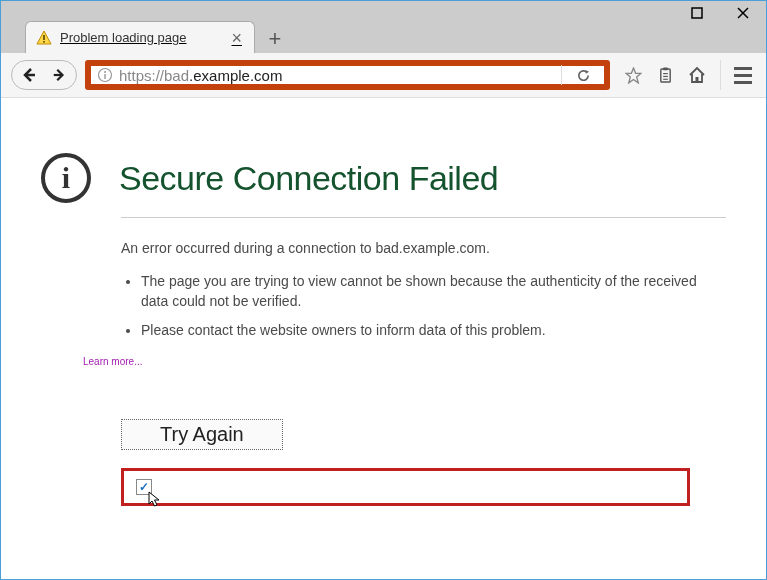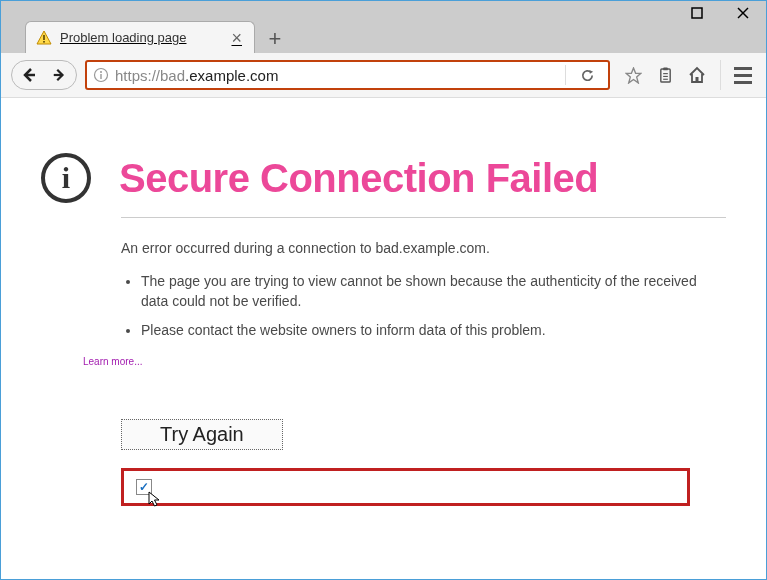--- a/index.html
+++ b/index.html
@@ -107,21 +107,21 @@
       align-items: center;
       border: 1px solid #bbb;
       border-radius: 15px;
       height: 30px;
       padding: 0 2px;
     }
     .url-container {
       flex: 1;
       height: 30px;
       background: #fff;
-      border: 2px solid #c2410c;
+      border: 6px solid #c2410c;
       border-radius: 3px;
       display: flex;
       align-items: center;
       padding: 0 6px;
       margin: 8px 4px;
       gap: 6px;
     }
     .url-text {
       flex: 1;
       font-size: 15px;
@@ -177,23 +177,23 @@
       height: 50px;
       border: 4px solid #333;
       border-radius: 50%;
       display: flex;
       align-items: center;
       justify-content: center;
       flex-shrink: 0;
     }
     .info-circle span { font-size: 30px; font-weight: bold; font-family: Georgia, serif; }
     h1.page-title {
-      font-size: 40px;
-      font-weight: 700;
-      color: #ec4899;
+      font-size: 34px;
+      font-weight: 400;
+      color: #14532d;
       letter-spacing: -0.5px;
     }
     .hr-line {
       margin-left: 80px;
       border: none;
       border-top: 1px solid #ccc;
       margin-top: 14px;
       margin-bottom: 22px;
     }
     .body-text { margin-left: 80px; font-size: 14px; color: #4a4a4a; }

